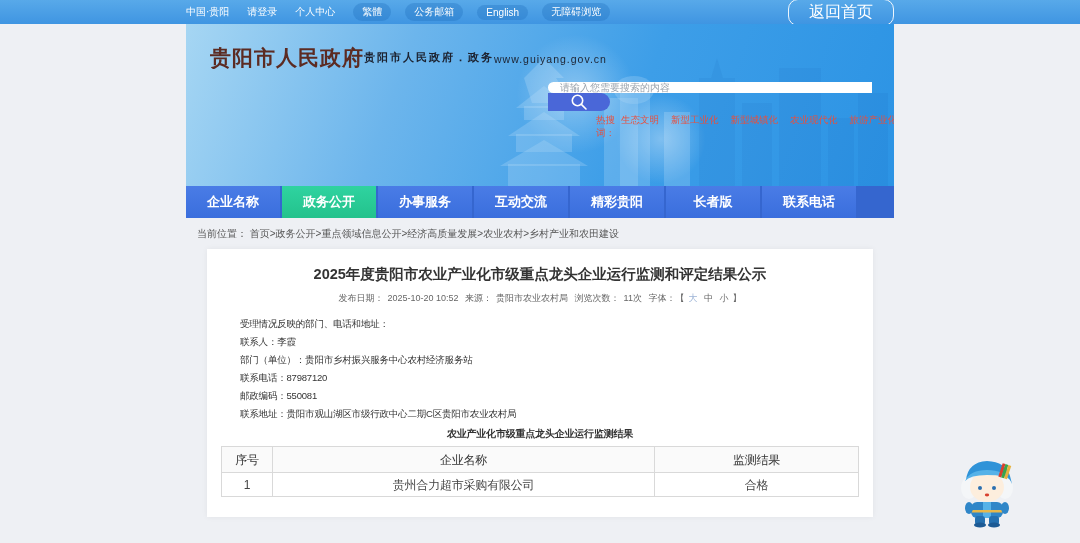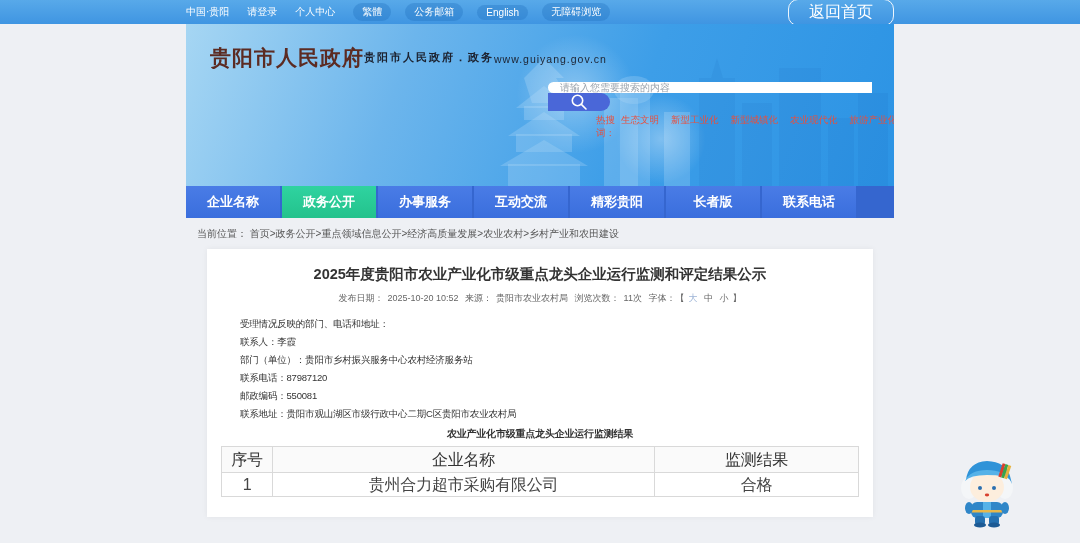--- a/index.html
+++ b/index.html
@@ -65,21 +65,21 @@
     line-height:22px; margin-top:4px; }
   .art-meta { text-align:center; font-size:9px; color:#666; margin-top:7px; white-space:nowrap; }
   .art-meta span { margin:0 2px; }
   .fs-large { color:#9db4d6; }
   .art-body { margin-top:10px; font-size:9.5px; letter-spacing:-0.2px; color:#333; line-height:18px; }
   .art-body p { text-indent:2em; }
   .table-title { text-align:center; font-weight:bold; font-size:10px; color:#333;
     margin-top:2px; line-height:18px; }
   table.result { width:100%; border-collapse:collapse; margin-top:3px; }
   table.result th, table.result td { border:1px solid #d9d9d9; text-align:center;
-    font-size:16px; color:#444; font-weight:normal; }
+    font-size:12px; color:#444; font-weight:normal; }
   table.result th { height:26px; background:#fafafa; color:#333; }
   table.result td { height:24px; }
   .col-idx { width:8%; } .col-name { width:60%; } .col-result { width:32%; }
 
   
   .mascot { position:absolute; right:62px; top:450px; }
 </style>
 </head>
 <body>
 

